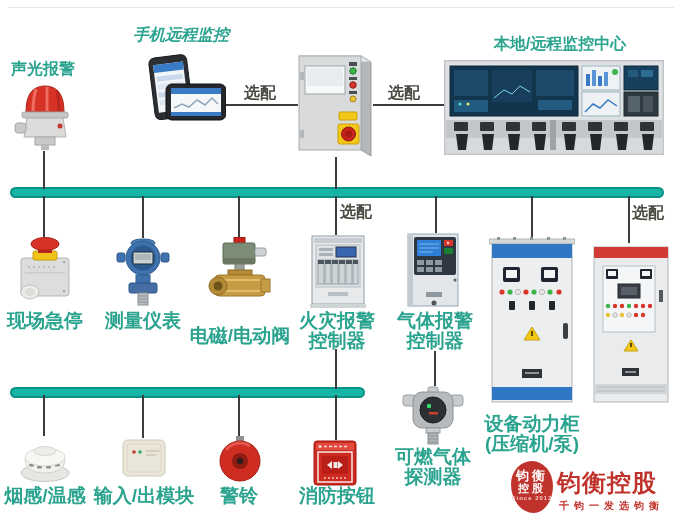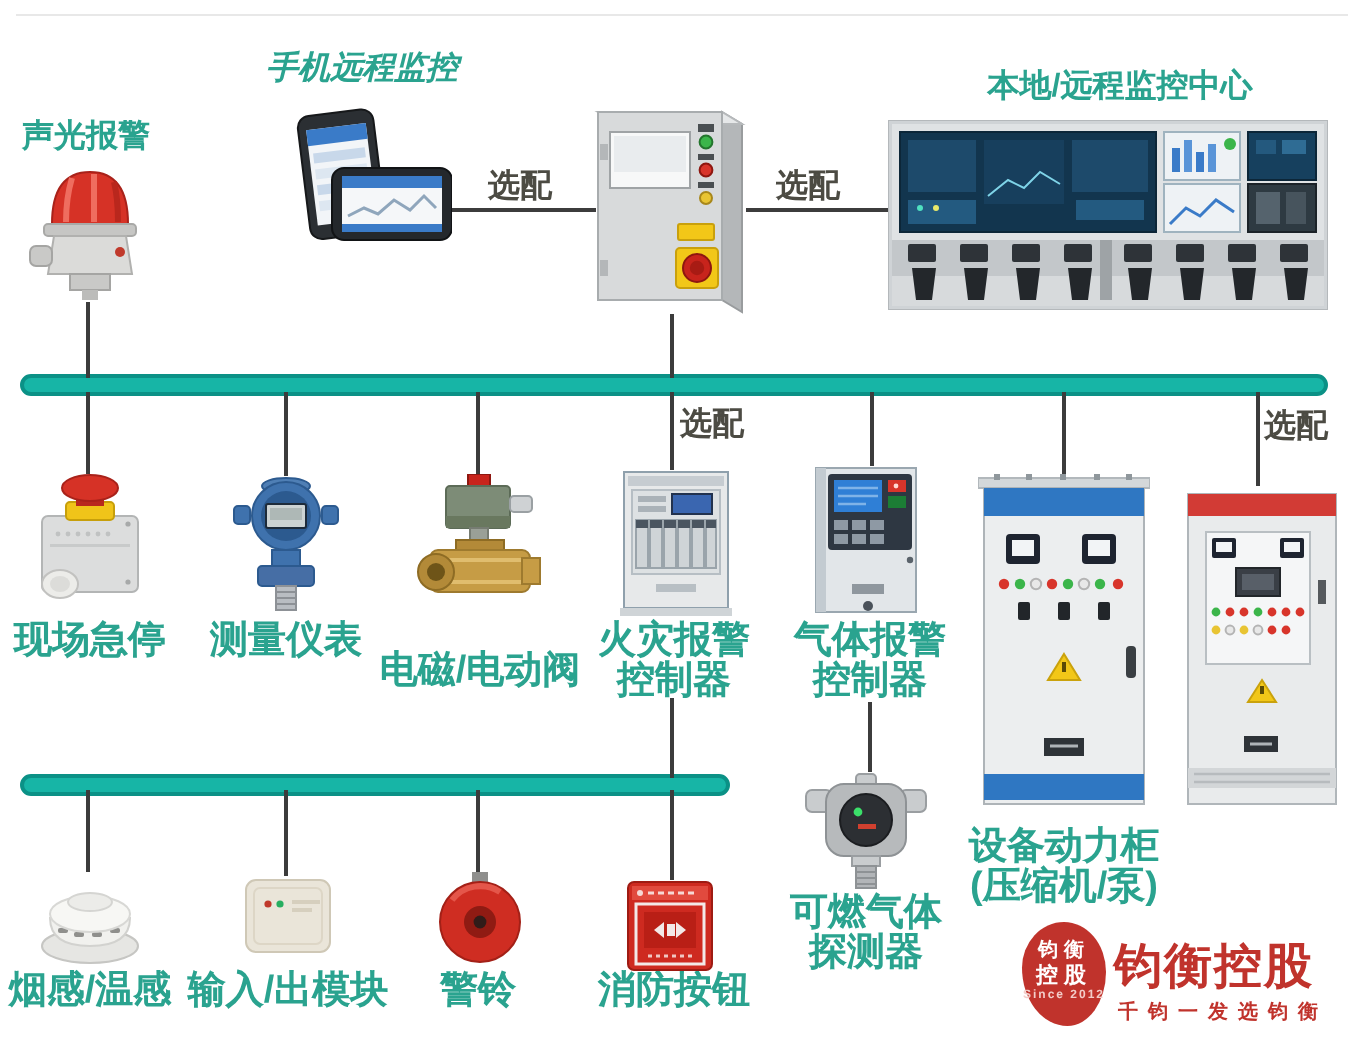--- a/index.html
+++ b/index.html
@@ -10,21 +10,21 @@
   .vline{position:absolute;width:2px;background:#3c3c3c;}
   .hline{position:absolute;height:2px;background:#3c3c3c;}
   .lbl{position:absolute;transform:translateX(-50%);color:#2aa38f;font-weight:bold;
        font-size:19px;line-height:20px;white-space:nowrap;text-align:center;}
   .lbl.big{font-size:16px;}
   .opt{position:absolute;color:#4c4b43;font-weight:bold;font-size:16px;white-space:nowrap;}
   .dev{position:absolute;}
   .seal{position:absolute;left:511px;top:461px;width:42px;height:52px;background:#c0332c;
         border-radius:50% 50% 46% 54%/44% 48% 52% 56%;color:#fff;text-align:center;
         font-weight:bold;}
-  .seal .s1{font-size:10px;line-height:12px;padding-top:9px;letter-spacing:3px;}
+  .seal .s1{font-size:13px;line-height:12px;padding-top:9px;letter-spacing:3px;}
   .seal .s2{font-size:11px;line-height:12px;letter-spacing:3px;}
   .seal .s3{font-size:6px;line-height:9px;letter-spacing:1px;color:#f3cdc9;}
   .logoname{position:absolute;left:557px;top:467px;color:#c0332c;font-weight:bold;
         font-size:24px;letter-spacing:1px;font-family:"Liberation Serif", serif;}
   .logotag{position:absolute;left:559px;top:499px;color:#c0332c;font-weight:bold;
         font-size:10px;letter-spacing:5px;}
 </style>
 </head>
 <body>
 

